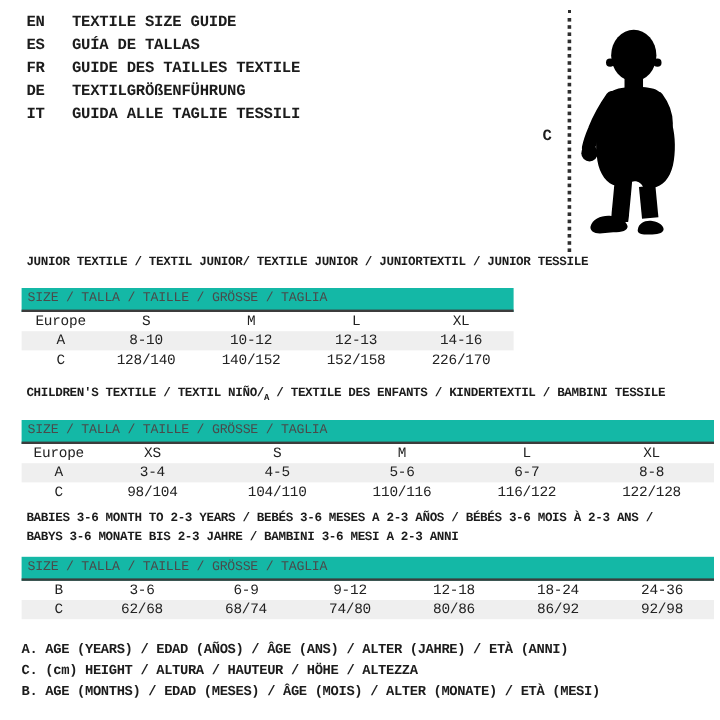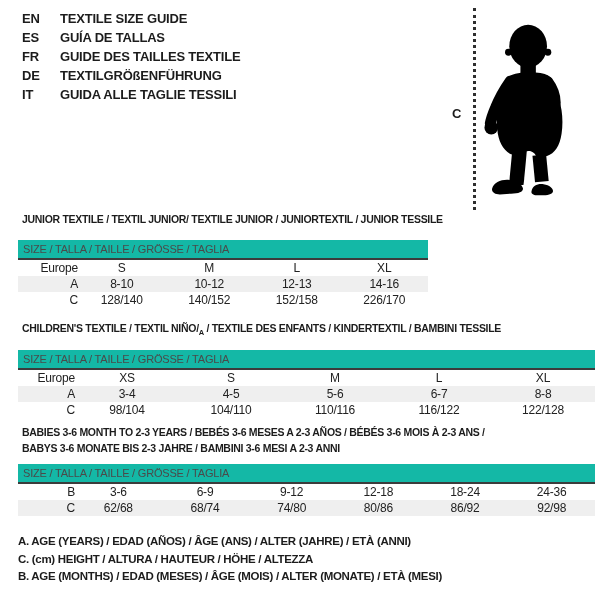--- a/index.html
+++ b/index.html
@@ -1,38 +1,38 @@
 <!DOCTYPE html>
 <html><head>
 <meta charset="utf-8">
 <style>
   html,body{margin:0;padding:0;background:#fff;}
   .page{
     position:relative;width:600px;height:600px;background:#ffffff;overflow:hidden;
-    font-family:Liberation Sans, sans-serif;color:#1c1c1c;
+    font-family:Liberation Mono, monospace;color:#1c1c1c;
   }
   
   .lang-list{position:absolute;left:22px;top:9px;font-size:13px;font-weight:bold;letter-spacing:-0.2px;line-height:19px;}
   .lang-row{white-space:nowrap;}
   .lang-code{display:inline-block;width:38px;}
   
   .measure-line{position:absolute;left:473px;top:8px;height:202px;border-left:3px dotted #2e2e2e;}
   .measure-label{position:absolute;left:452px;top:106px;font-size:13px;font-weight:bold;}
   .baby-svg{position:absolute;left:481px;top:5px;width:96px;height:205px;}
   
   .sec-title{position:absolute;left:22px;font-size:10.5px;font-weight:bold;letter-spacing:-0.3px;line-height:16px;white-space:nowrap;}
   .sec-title sub{font-size:7.5px;}
   
   .tbl{position:absolute;left:18px;}
   .size-bar{height:18px;line-height:18px;background:#14b8a6;border-bottom:2px solid #3c3c3c;
     font-size:11px;color:#4a4a4a;padding-left:5px;letter-spacing:-0.2px;}
   .row{display:flex;height:16px;line-height:16px;font-size:12px;letter-spacing:-0.2px;color:#222;}
   .row.stripe{background:#efefef;}
   .cell{flex:1;text-align:center;}
-  .cell.lbl{flex:0 0 52px;text-align:right;padding-left:5px;}
+  .cell.lbl{flex:0 0 52px;text-align:center;padding-left:5px;}
   .tbl-junior .cell.lbl{flex-basis:55px;}
   
   .footnotes{position:absolute;left:18px;top:533px;font-size:11.5px;font-weight:bold;letter-spacing:-0.3px;line-height:17.5px;white-space:nowrap;}
 </style>
 </head>
 <body>
 
 <div class="page">
 
   <div class="lang-list">

